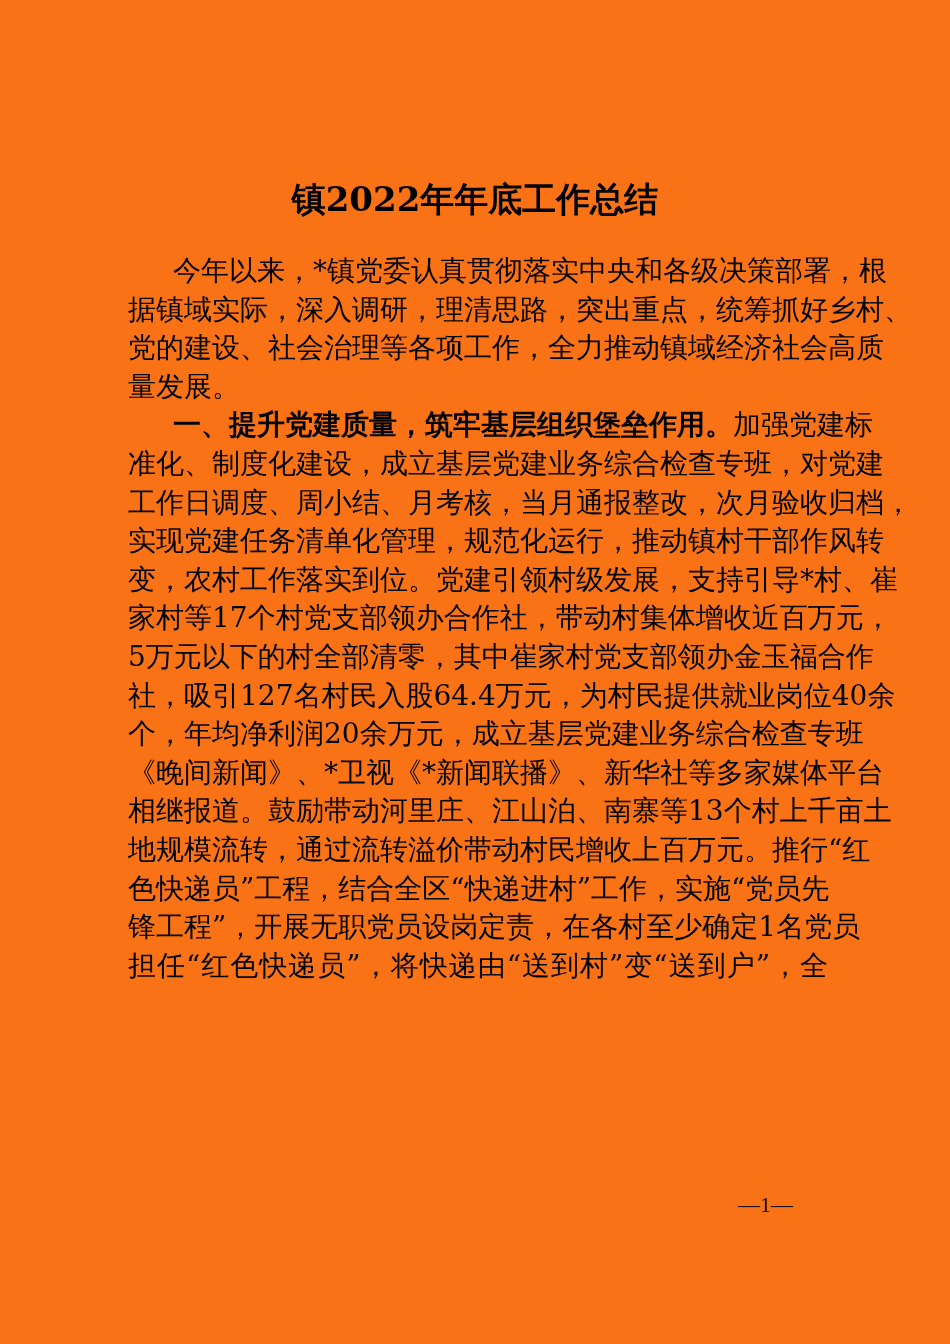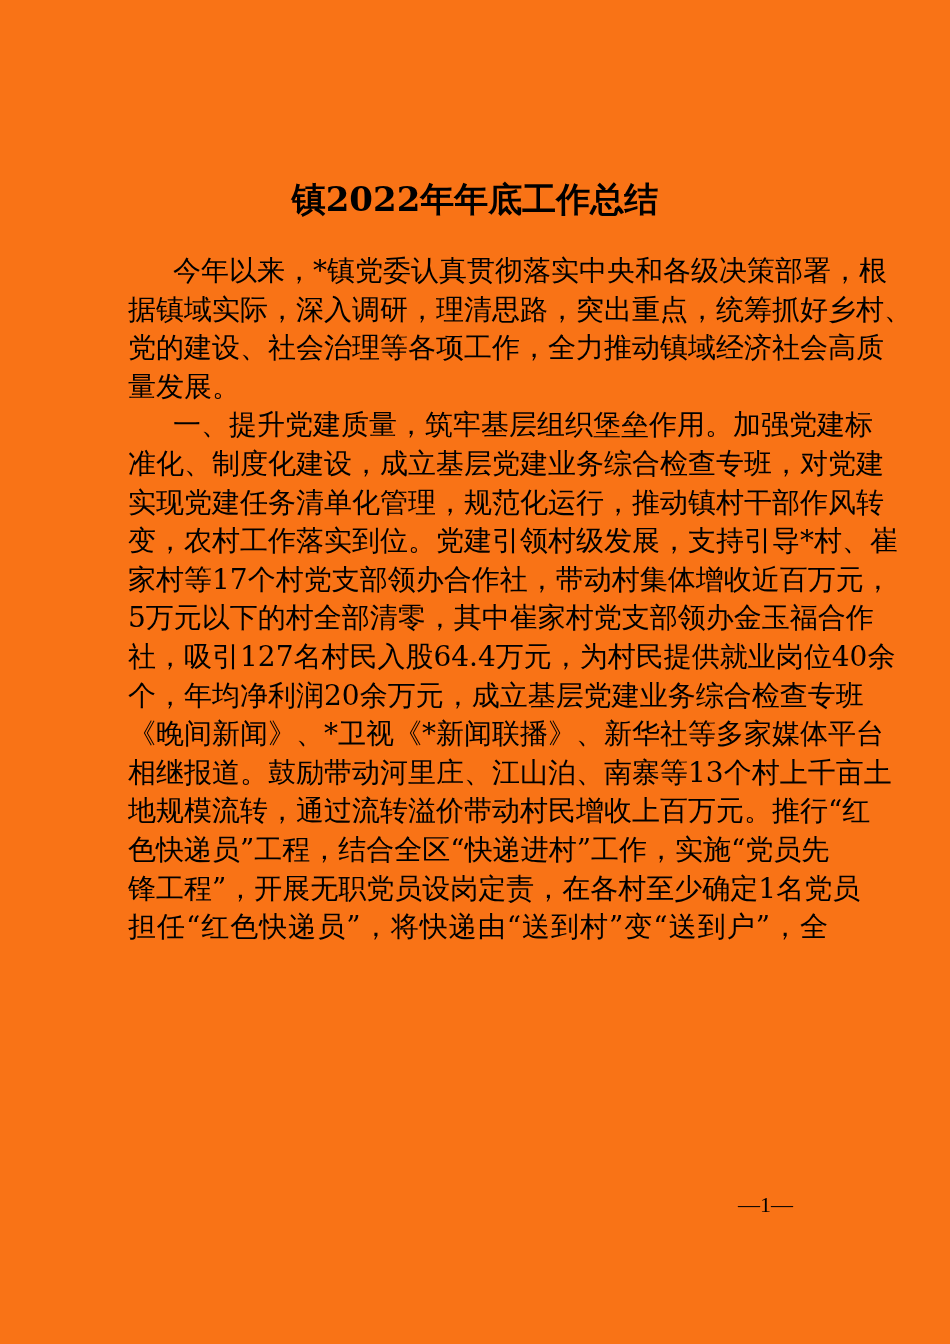--- a/index.html
+++ b/index.html
@@ -8,21 +8,21 @@
     .title {
       position: absolute; left: 0; width: 950px; top: 174px;
       text-align: center; font-family: "DejaVu Serif", serif; font-weight: bold;
       font-size: 34px; line-height: 50px; letter-spacing: 0px;
     }
     .body {
       position: absolute; left: 128px; width: 700px; top: 252px;
       font-family: "DejaVu Serif", serif; font-size: 28px; line-height: 38.6px;
       text-align: justify; text-justify: inter-character;
     }
-    .bold { font-weight: normal; font-family: "DejaVu Sans", sans-serif; }
+    .bold { font-weight: bold; font-family: "DejaVu Sans", sans-serif; }
     .line { display: block; white-space: nowrap; text-align-last: justify; text-align: justify; }
     .line.last { text-align-last: left; }
     .line.indent { padding-left: 45px; }
     .pagenum {
       position: absolute; left: 738px; top: 1190px;
       font-family: "Liberation Serif", serif; font-size: 22px; line-height: 30px;
     }
   </style>
 </head>
 <body>
@@ -34,20 +34,21 @@
     <div>
       <span class="line indent">今年以来，*镇党委认真贯彻落实中央和各级决策部署，根</span>
       <span class="line">据镇域实际，深入调研，理清思路，突出重点，统筹抓好乡村、</span>
       <span class="line">党的建设、社会治理等各项工作，全力推动镇域经济社会高质</span>
       <span class="line last">量发展。</span>
     </div>
 
     <div>
       <span class="line indent"><span class="bold">一、提升党建质量，筑牢基层组织堡垒作用。</span><span>加强党建标</span></span>
       <span class="line">准化、制度化建设，成立基层党建业务综合检查专班，对党建</span>
+      <span class="line">工作日调度、周小结、月考核，当月通报整改，次月验收归档，</span>
       <span class="line">实现党建任务清单化管理，规范化运行，推动镇村干部作风转</span>
       <span class="line">变，农村工作落实到位。党建引领村级发展，支持引导*村、崔</span>
       <span class="line">家村等17个村党支部领办合作社，带动村集体增收近百万元，</span>
       <span class="line">5万元以下的村全部清零，其中崔家村党支部领办金玉福合作</span>
       <span class="line">社，吸引127名村民入股64.4万元，为村民提供就业岗位40余</span>
       <span class="line">个，年均净利润20余万元，成立基层党建业务综合检查专班</span>
       <span class="line">《晚间新闻》、*卫视《*新闻联播》、新华社等多家媒体平台</span>
       <span class="line">相继报道。鼓励带动河里庄、江山泊、南寨等13个村上千亩土</span>
       <span class="line">地规模流转，通过流转溢价带动村民增收上百万元。推行“红</span>
       <span class="line">色快递员”工程，结合全区“快递进村”工作，实施“党员先</span>

